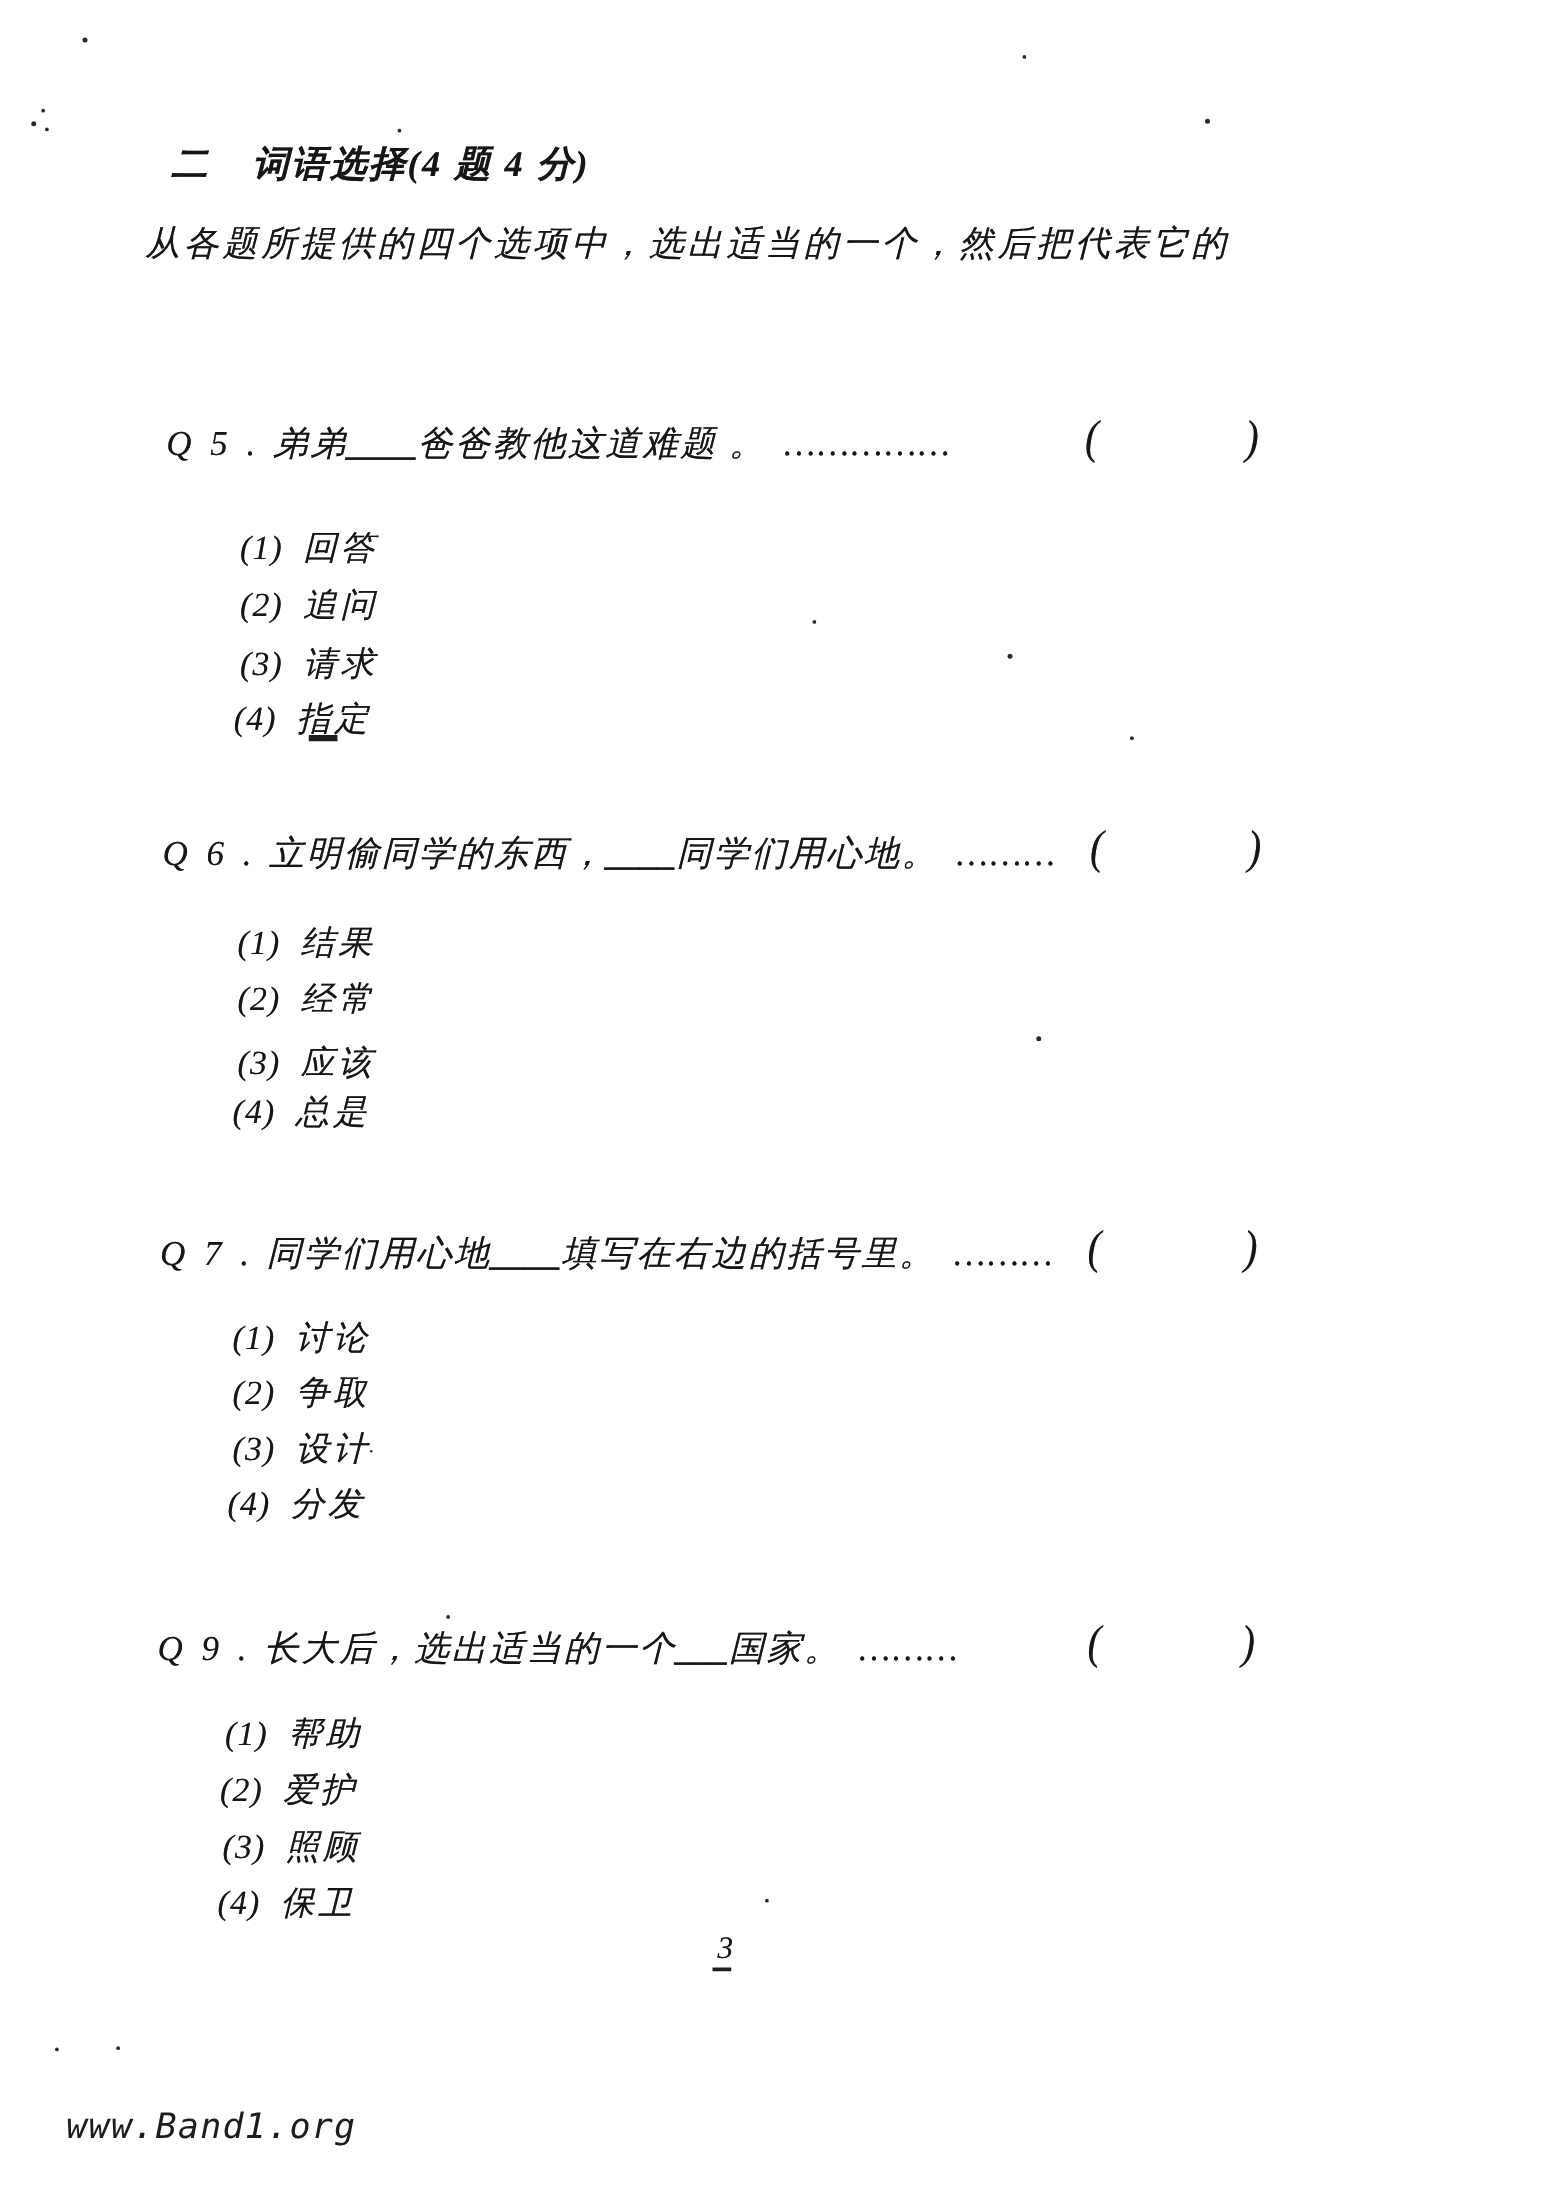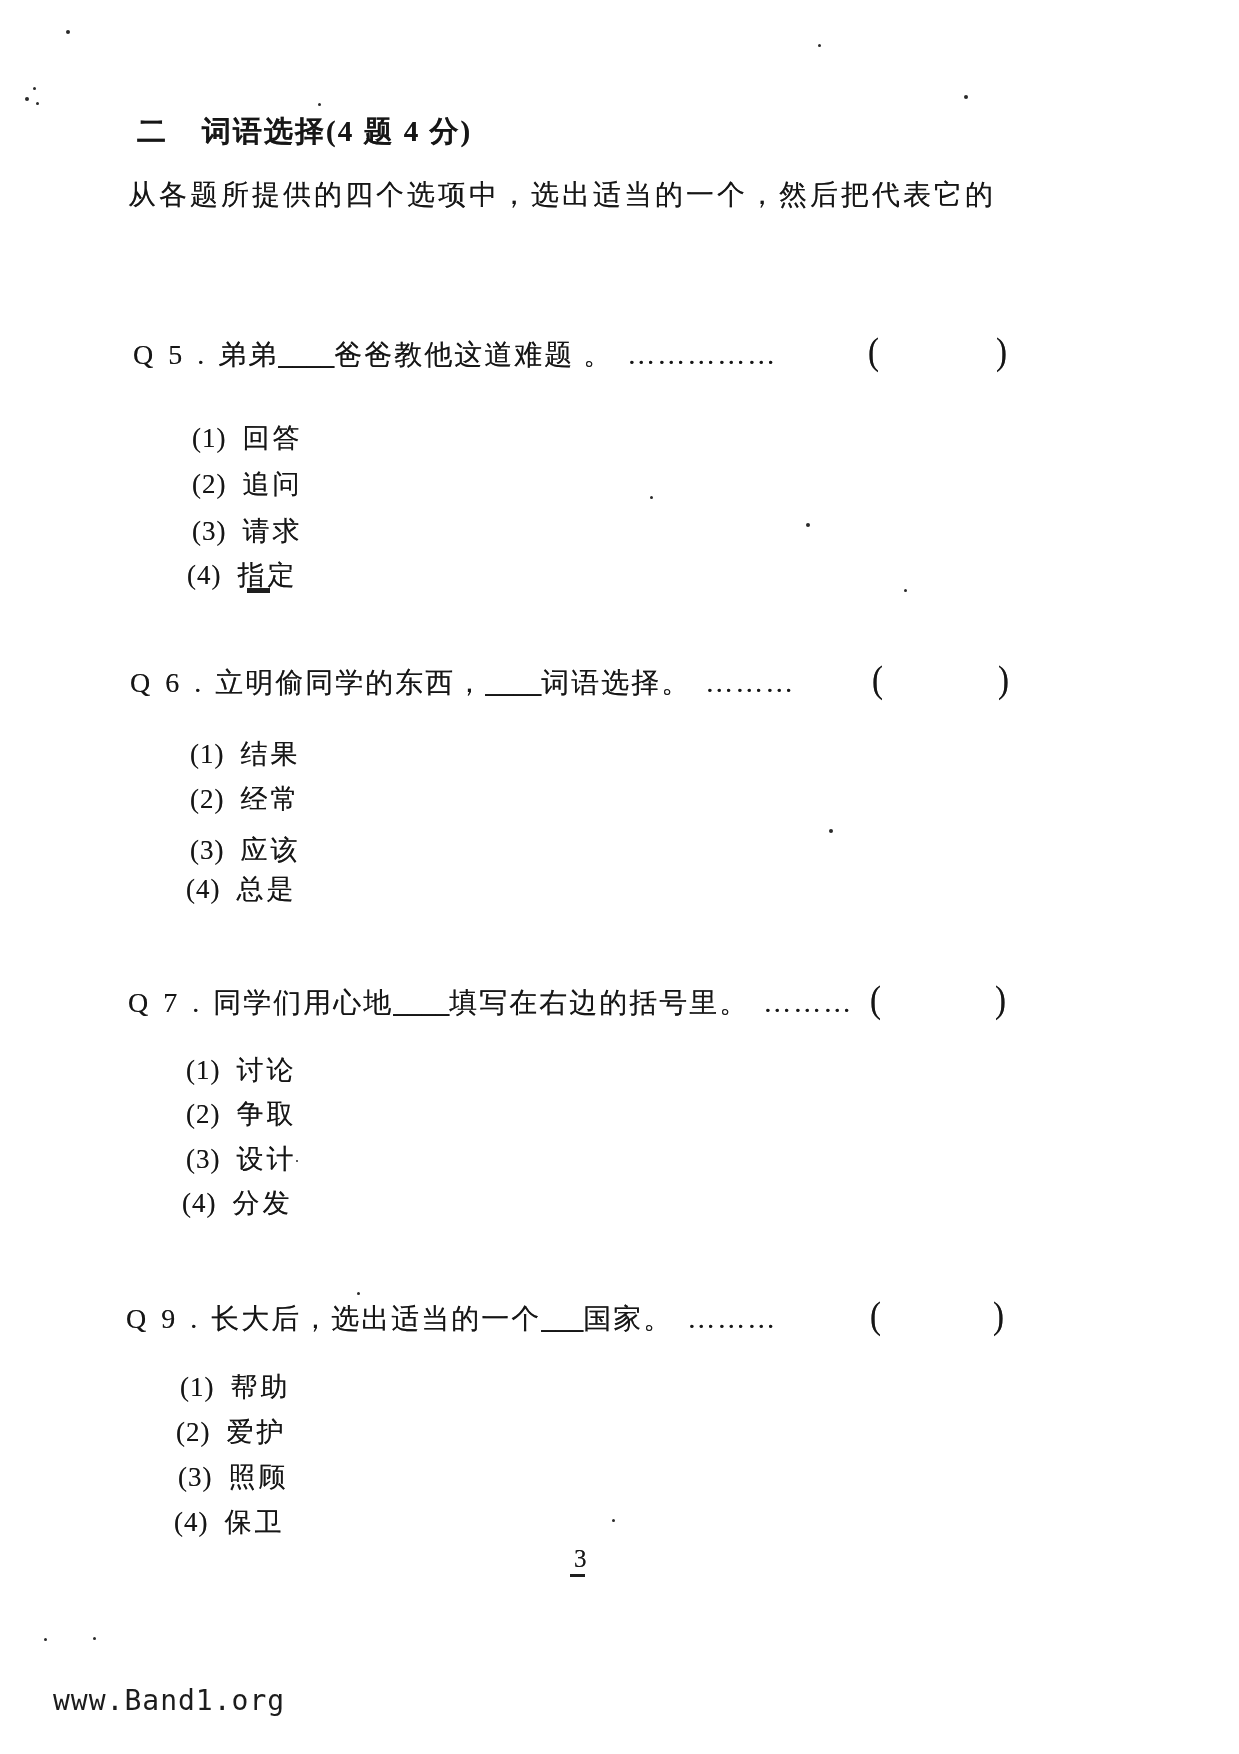--- a/index.html
+++ b/index.html
@@ -3,21 +3,21 @@
 <meta charset="utf-8">
 <style>
   html,body{margin:0;padding:0;}
   body{
     width:1239px;height:1754px;
     background:#ffffff;
     font-family:"Liberation Serif","DejaVu Serif",serif;
     color:#161616;
     overflow:hidden;
   }
-  .page{position:relative;width:1239px;height:1286px;background:#fff;}
+  .page{position:relative;width:1239px;height:1286px;background:#fff;font-style:italic;}
   .abs{position:absolute;white-space:nowrap;}
   
   .sec-title{font-size:29px;font-weight:bold;letter-spacing:2px;}
   .sec-title .marker{margin-right:34px;}
   .instr{font-size:28px;letter-spacing:3px;}
   .emph-underline{border-bottom:3px solid #161616;padding-bottom:1px;}
   
   .q-row{left:0;right:0;font-size:28px;letter-spacing:2px;}
   .q-stem{position:absolute;white-space:nowrap;}
   .q-id{margin-right:10px;letter-spacing:4px;}
@@ -37,38 +37,38 @@
 </style>
 </head>
 <body>
 
 <div class="page">
 
   <div class="abs sec-title txt" style="left:137px;top:112px;">
     <span class="marker">二</span><span>词语选择(4 题 4 分)</span>
   </div>
 
-  <div class="abs instr txt" style="left:128px;top:176px;">从各题所提供的四个选项中，选出适当的一个，然后把代表它的</div>
+  <div class="abs instr txt" style="left:116px;top:176px;">从各题所提供的四个选项中，选出适当的一个，然后把代表它的</div>
 
   <div class="abs q-row txt" style="top:336px;">
     <span class="q-stem" style="left:133px;">
       <span class="q-id">Q 5 .</span><span>弟弟</span><span class="blank">____</span><span>爸爸教他这道难题 。</span><span class="leader">……………</span>
     </span>
     <span class="bracket" style="left:868px;">(</span>
     <span class="bracket" style="left:996px;">)</span>
   </div>
   <div class="abs opt txt" style="left:192px;top:396px;"><span class="num">(1)</span><span>回答</span></div>
   <div class="abs opt txt" style="left:192px;top:442px;"><span class="num">(2)</span><span>追问</span></div>
   <div class="abs opt txt" style="left:192px;top:489px;"><span class="num">(3)</span><span>请求</span></div>
   <div class="abs opt txt" style="left:187px;top:533px;"><span class="num">(4)</span><span>指定</span></div>
   <div class="dashmark" style="left:247px;top:588px;width:23px;height:5px;"></div>
 
   <div class="abs q-row txt" style="top:664px;">
     <span class="q-stem" style="left:130px;">
-      <span class="q-id">Q 6 .</span><span>立明偷同学的东西，</span><span class="blank">____</span><span>词语选择。</span><span class="leader">………</span>
+      <span class="q-id">Q 6 .</span><span>立明偷同学的东西，</span><span class="blank">____</span><span>同学们用心地。</span><span class="leader">………</span>
     </span>
     <span class="bracket" style="left:872px;">(</span>
     <span class="bracket" style="left:998px;">)</span>
   </div>
   <div class="abs opt txt" style="left:190px;top:712px;"><span class="num">(1)</span><span>结果</span></div>
   <div class="abs opt txt" style="left:190px;top:757px;"><span class="num">(2)</span><span>经常</span></div>
   <div class="abs opt txt" style="left:190px;top:808px;"><span class="num">(3)</span><span>应该</span></div>
   <div class="abs opt txt" style="left:186px;top:847px;"><span class="num">(4)</span><span>总是</span></div>
 
   <div class="abs q-row txt" style="top:984px;">

